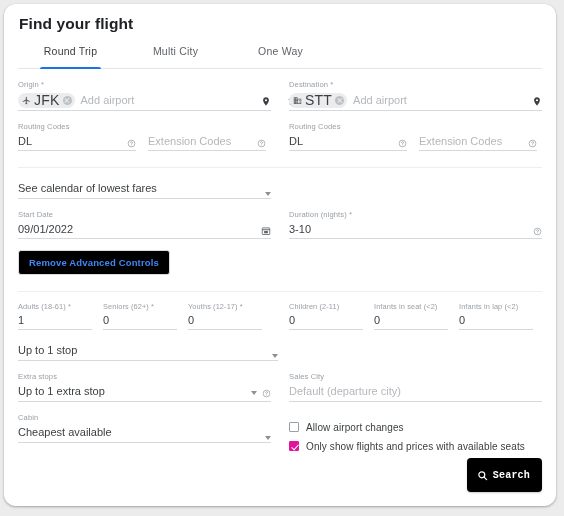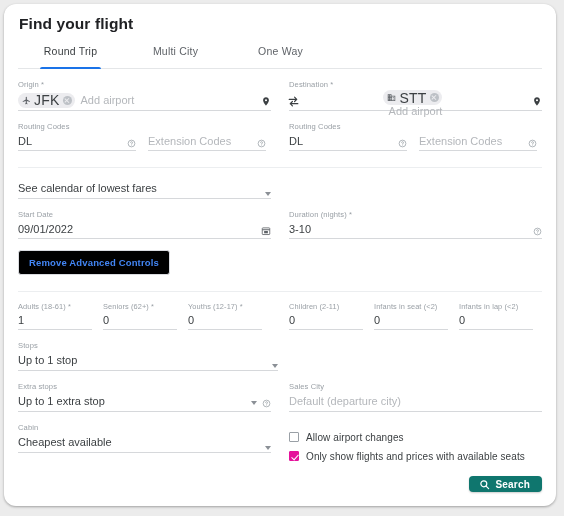--- a/index.html
+++ b/index.html
@@ -160,32 +160,33 @@
     width: 3px; height: 6px;
     border: solid #fff;
     border-width: 0 1.4px 1.4px 0;
     transform: rotate(42deg);
   }
   .cblabel { font-size: 10px; color: #3c4043; letter-spacing:.1px; }
 
   
   .search-wrap { position:absolute; right: 14px; bottom: 14px; }
   .btn-search {
-    background: #0f766e;
+    background: #000000;
     color: #fff;
     border: none;
     border-radius: 4px;
-    height: 16px;
+    height: 34px;
     padding: 0 12px 0 10px;
     font-size: 10px;
     font-weight: bold;
     letter-spacing: .2px;
     display: flex; align-items: center; gap: 5px;
     cursor: pointer;
     box-shadow: 0 1px 2px rgba(0,0,0,.2);
+    font-family: Liberation Mono, monospace;
   }
 </style>
 </head>
 <body>
 
 <div class="page">
 <div class="card">
 
   <div class="title">Find your flight</div>
 
@@ -230,21 +231,21 @@
         <svg width="13" height="13" viewBox="0 0 24 24" fill="none" stroke="#3c4043" stroke-width="2.2" stroke-linecap="round" stroke-linejoin="round">
           <path d="M4 8h14M14 4l4 4-4 4"></path>
           <path d="M20 16H6M10 12l-4 4 4 4"></path>
         </svg>
       </span>
     </div>
 
     <div class="col-r">
       <div class="field">
         <span class="flabel">Destination *</span>
-        <div class="fline" style="height:21px;flex-direction:column;">
+        <div class="fline" style="height:21px;">
           <span class="chip">
             <span>
               <svg width="9" height="9" viewBox="0 0 24 24" fill="#5f6368">
                 <path d="M12 7V3H2v18h20V7H12zM6 19H4v-2h2v2zm0-4H4v-2h2v2zm0-4H4V9h2v2zm0-4H4V5h2v2zm4 12H8v-2h2v2zm0-4H8v-2h2v2zm0-4H8V9h2v2zm0-4H8V5h2v2zm10 12h-8v-2h2v-2h-2v-2h2v-2h-2V9h8v10zm-2-8h-2v2h2v-2zm0 4h-2v2h2v-2z"></path>
               </svg>
             </span>
             <span class="chip-text">STT</span>
             <span class="chip-x"></span>
           </span>
           <span class="fph">Add airport</span>
@@ -417,21 +418,20 @@
         <div class="fline">
           <span class="fval">0</span>
         </div>
       </div>
     </div>
   </div>
 
   <div class="row">
     <div class="col-l">
       <div class="field">
-        <span class="flabel">Stops</span>
         <div class="selline">
           <span class="fval">Up to 1 stop</span>
           <span class="icon-right">
                 <span class="caret"></span>
               </span>
         </div>
       </div>
     </div>
   </div>
 

